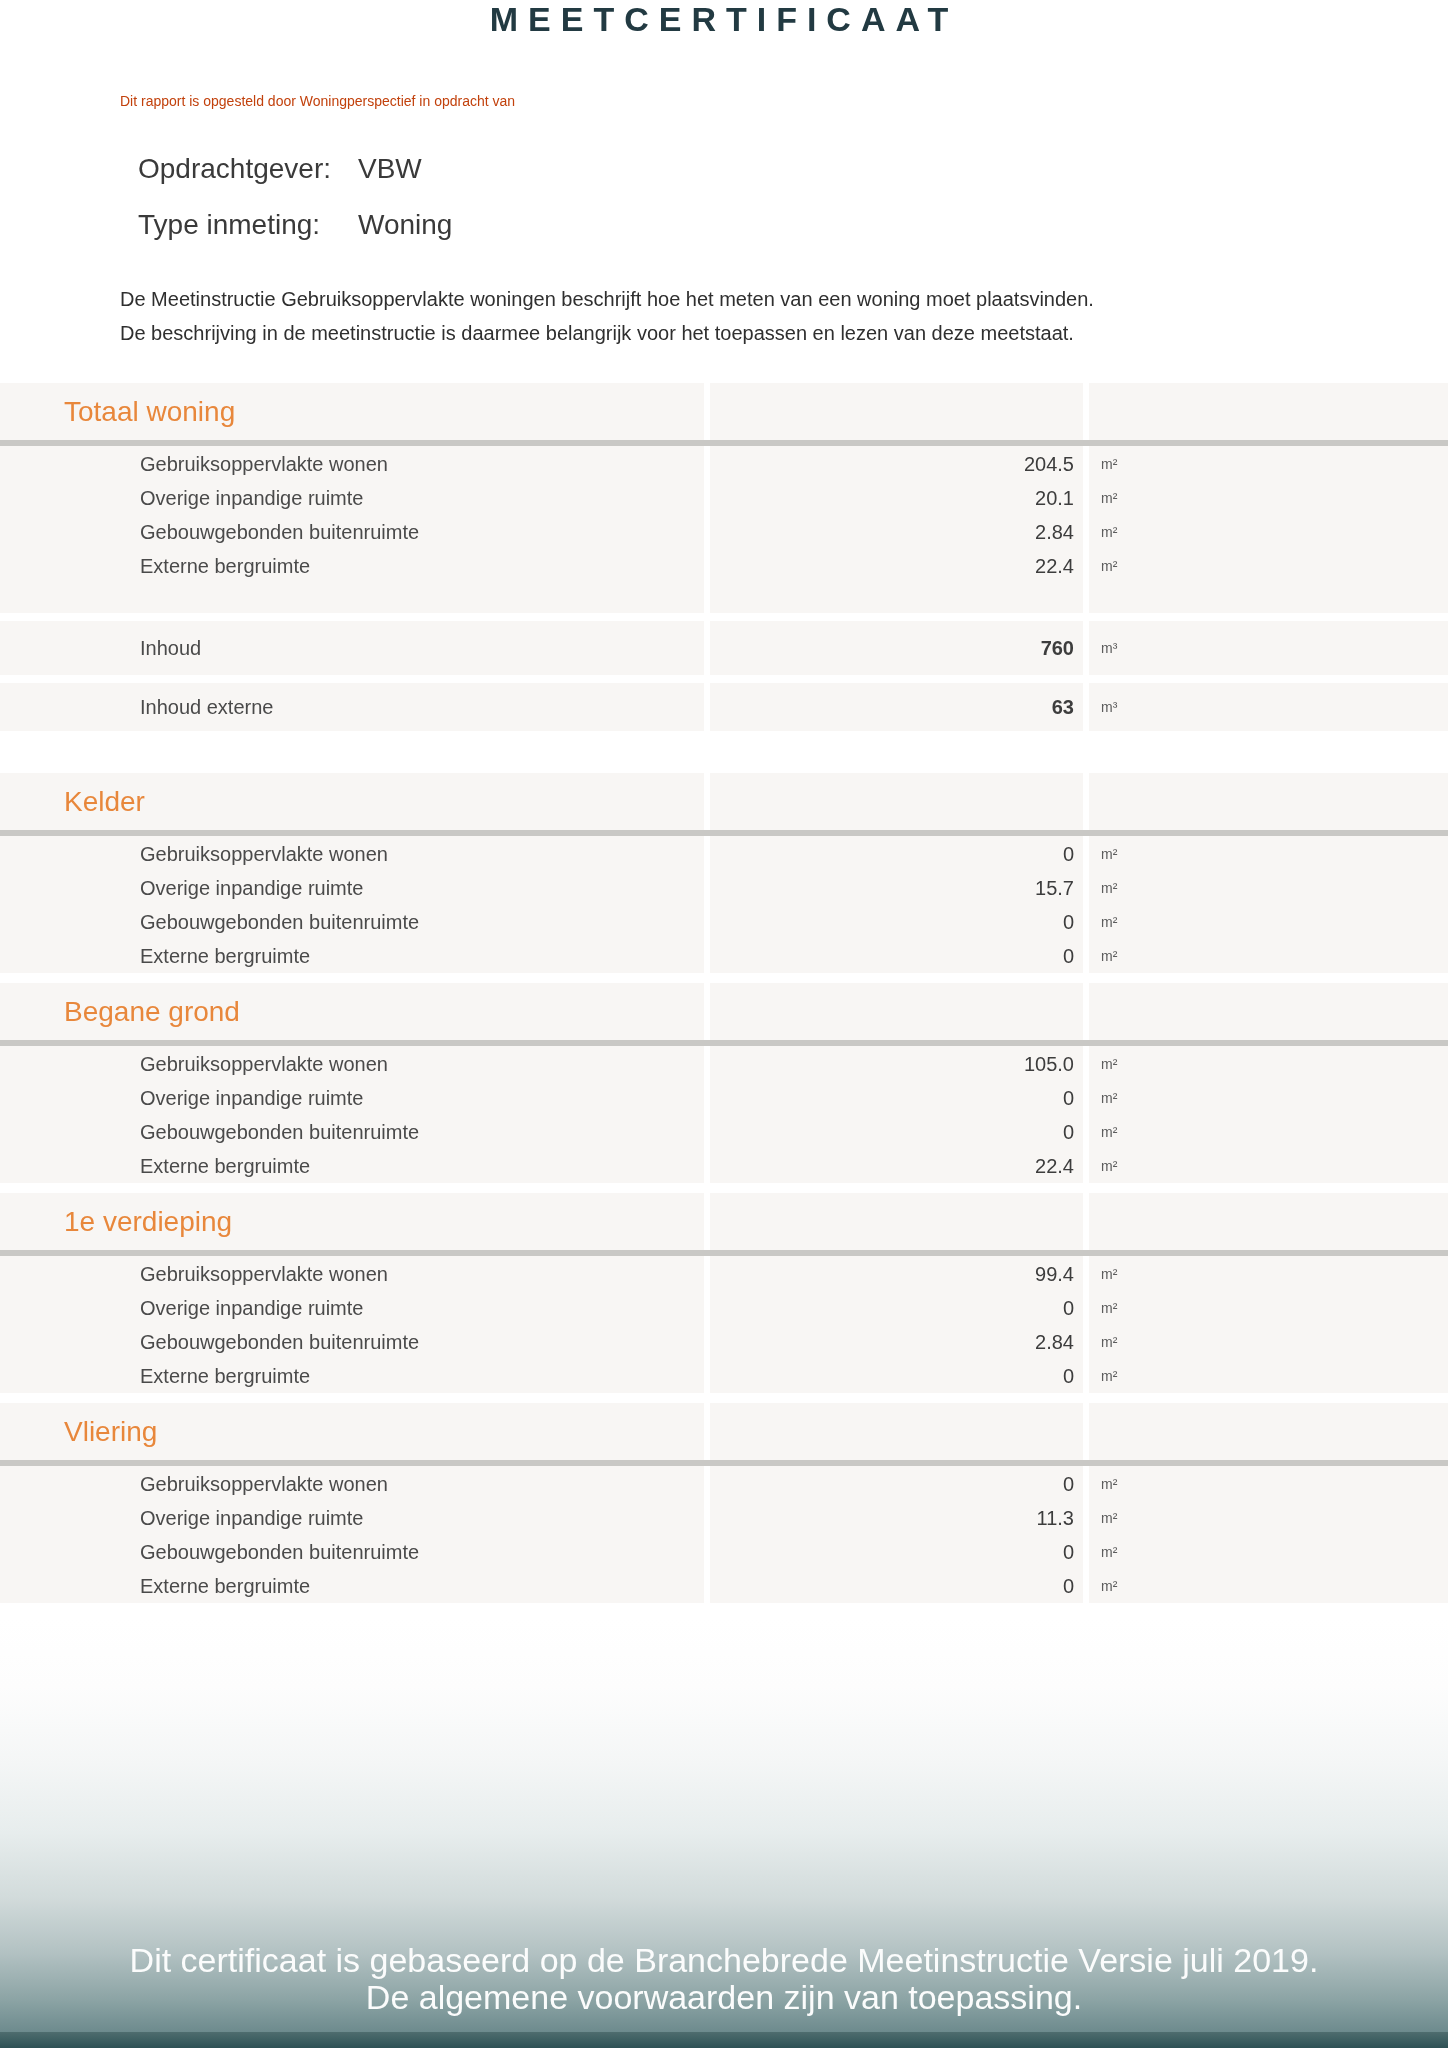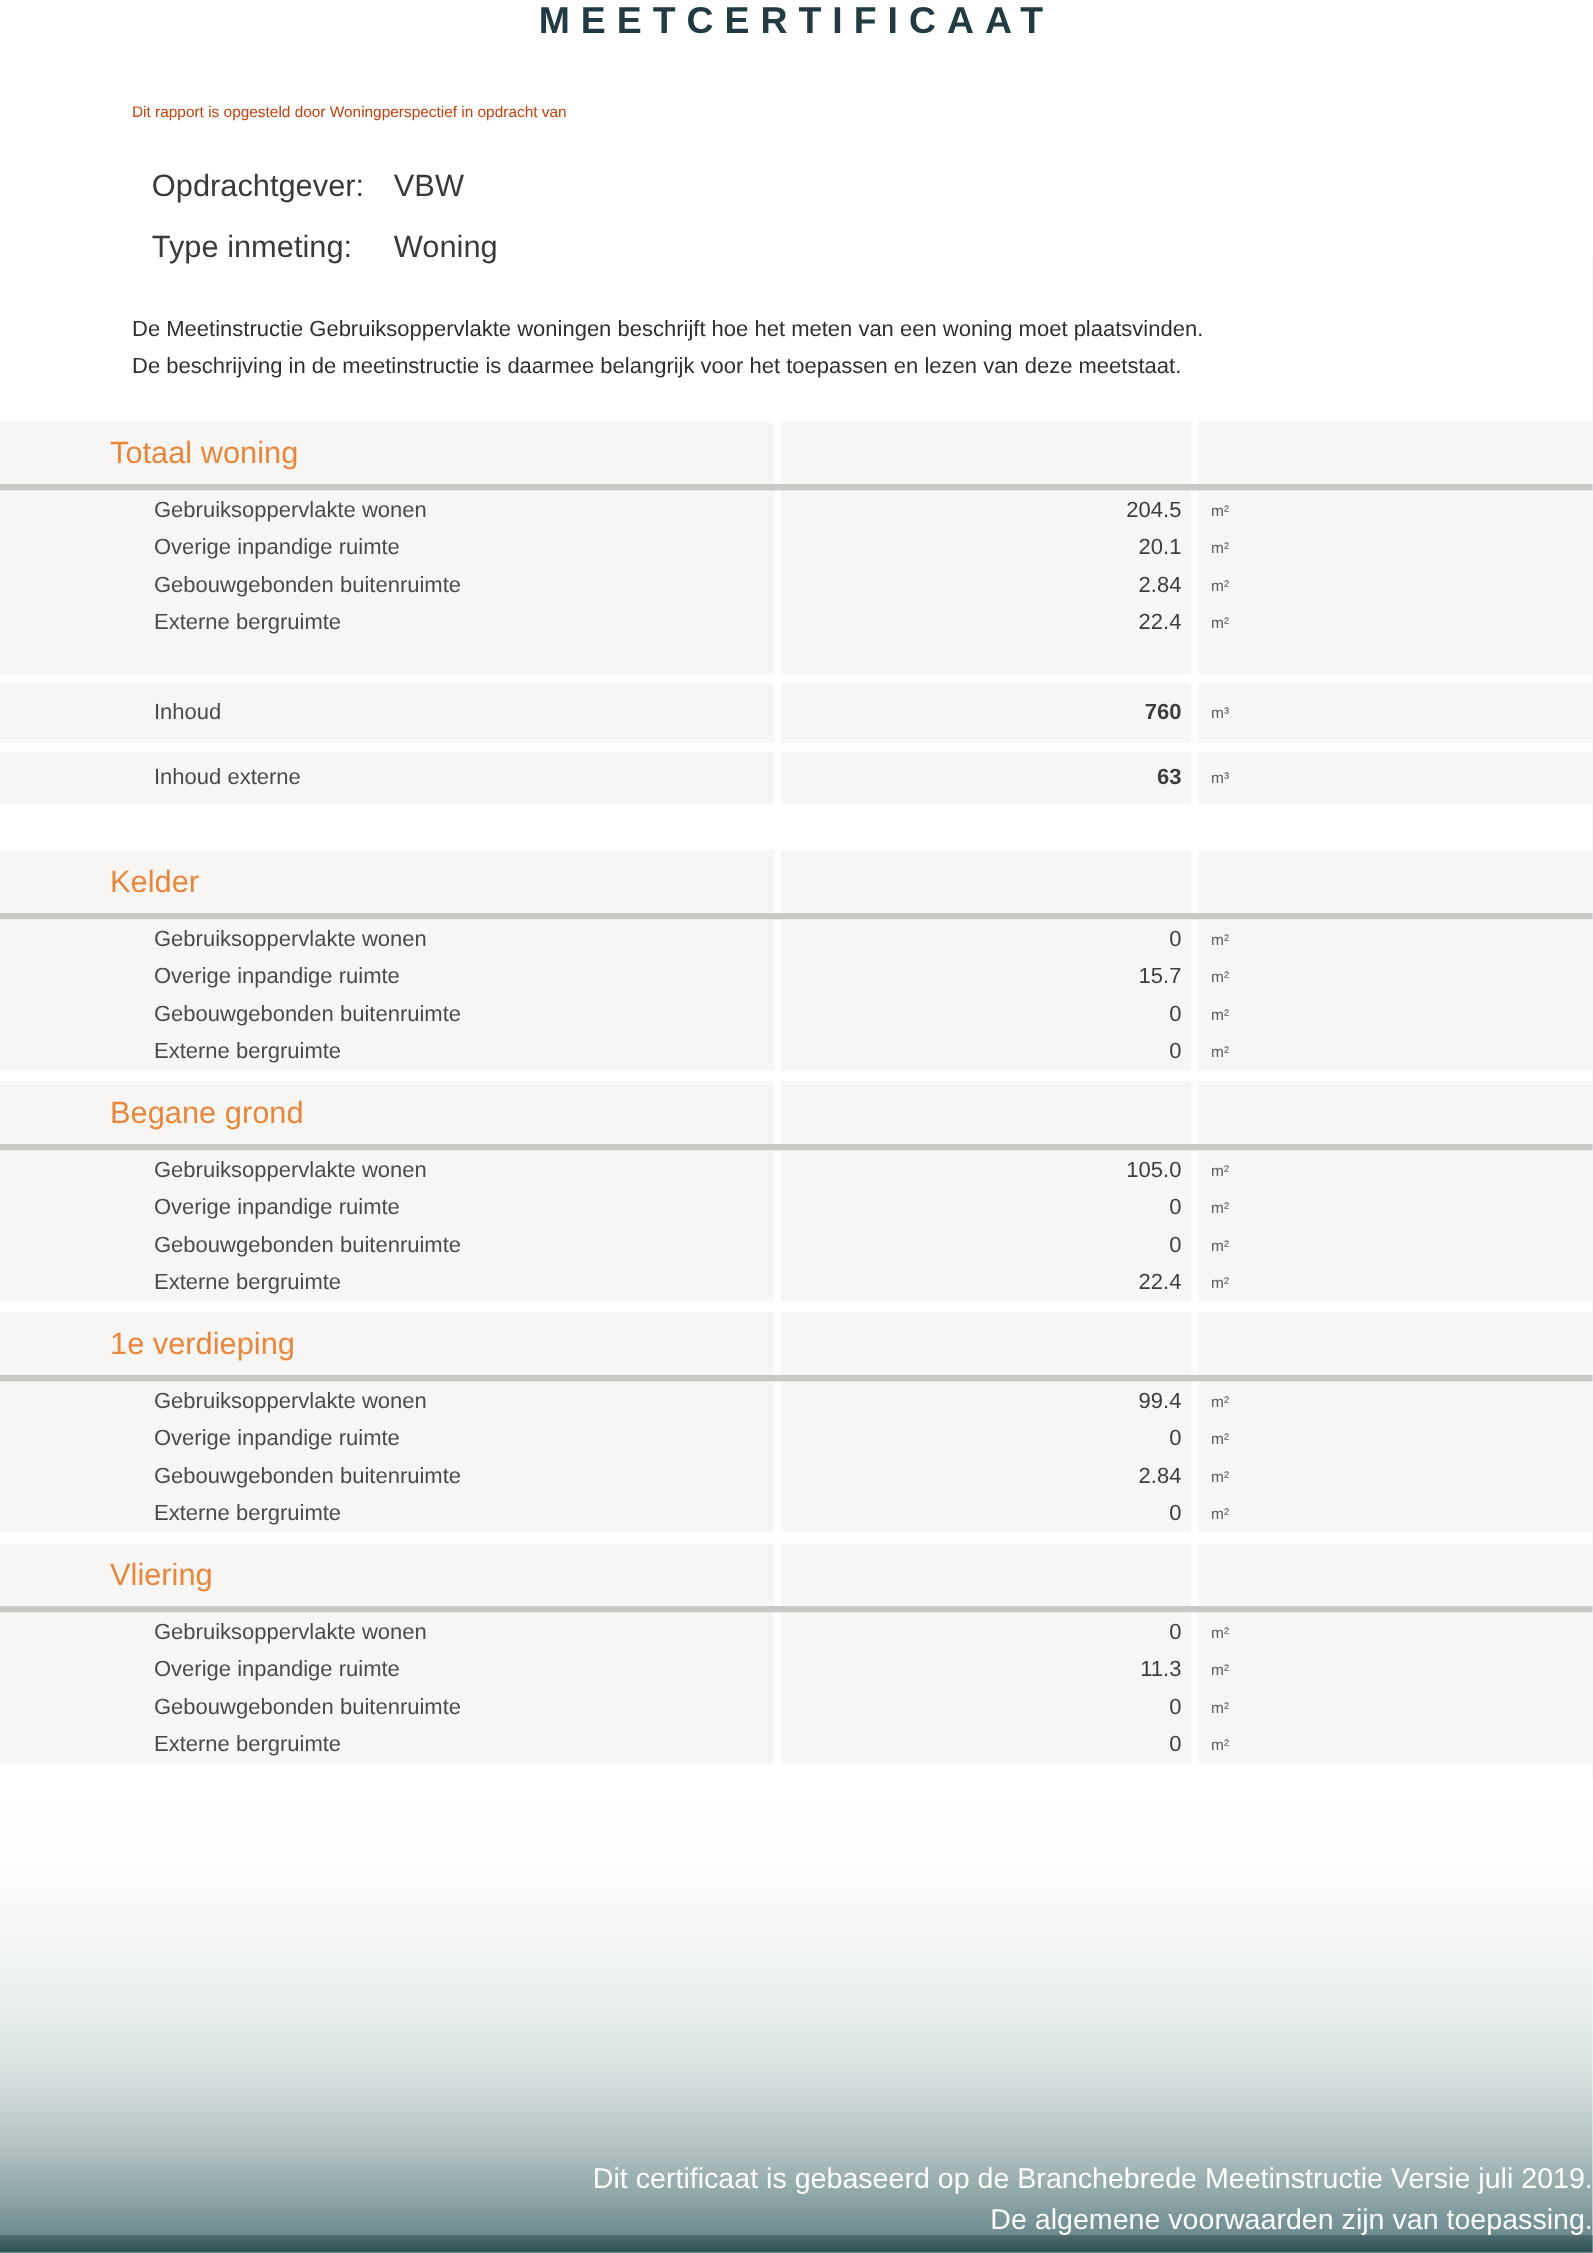--- a/index.html
+++ b/index.html
@@ -20,41 +20,41 @@
 
   .table{margin-top:33px}
   .band{display:grid;grid-template-columns:704px 373px 1fr;column-gap:6px;
         background:linear-gradient(90deg,
           #f8f6f4 0,#f8f6f4 704px,
           #ffffff 704px,#ffffff 710px,
           #f8f6f4 710px,#f8f6f4 1083px,
           #ffffff 1083px,#ffffff 1089px,
           #f8f6f4 1089px,#f8f6f4 100%)}
   .head{height:57px;align-items:center}
-  .sec-title{margin:0;font-size:28px;font-weight:normal;color:#e8873b;padding-left:100px;white-space:nowrap}
+  .sec-title{margin:0;font-size:28px;font-weight:normal;color:#e8873b;padding-left:64px;white-space:nowrap}
   .rule{height:6px;background:#c9c8c5}
   .rows{grid-auto-rows:34px;align-items:center;padding-top:1px}
   .rows.tall{padding-bottom:30px}
   .rcell{white-space:nowrap}
   .rcell.label{padding-left:140px;font-size:20px;color:#4a4a4a}
   .rcell.value{text-align:right;padding-right:9px;font-size:20px;color:#3d3d3d}
   .rcell.unit{padding-left:12px;font-size:14px;color:#5c5c5c}
   .extra{align-items:center;margin-top:8px;height:54px}
   .extra.x1{height:48px}
   .extra .rcell.value{font-weight:bold}
   .sec{margin-top:10px}
   .sec.first{margin-top:0}
   .sec.second{margin-top:42px}
 
   .footer{position:absolute;left:0;bottom:0;width:100%;height:430px;z-index:0;
           background:linear-gradient(180deg,
             #ffffff 0%,#fdfdfd 16%,#f4f6f6 34%,#e7eded 50%,
             #d2dbdb 65%,#b2c1c2 78%,#8ba3a4 89%,#6a888b 97%,#5e7c7f 100%)}
-  .footer-text{position:absolute;left:0;right:0;bottom:12px;text-align:right;
-               font-size:26px;line-height:37px;color:#fbfcfc}
+  .footer-text{position:absolute;left:0;right:0;bottom:32px;text-align:center;
+               font-size:34px;line-height:37px;color:#fbfcfc}
   .bottom-strip{position:absolute;left:0;bottom:0;width:100%;height:16px;
                 background:linear-gradient(180deg,#4e6c6e 0%,#3a5c5f 60%,#2d5054 100%)}
 </style>
 </head>
 <body>
 
 <div class="page">
 
   <div class="footer">
     <div class="footer-text">

